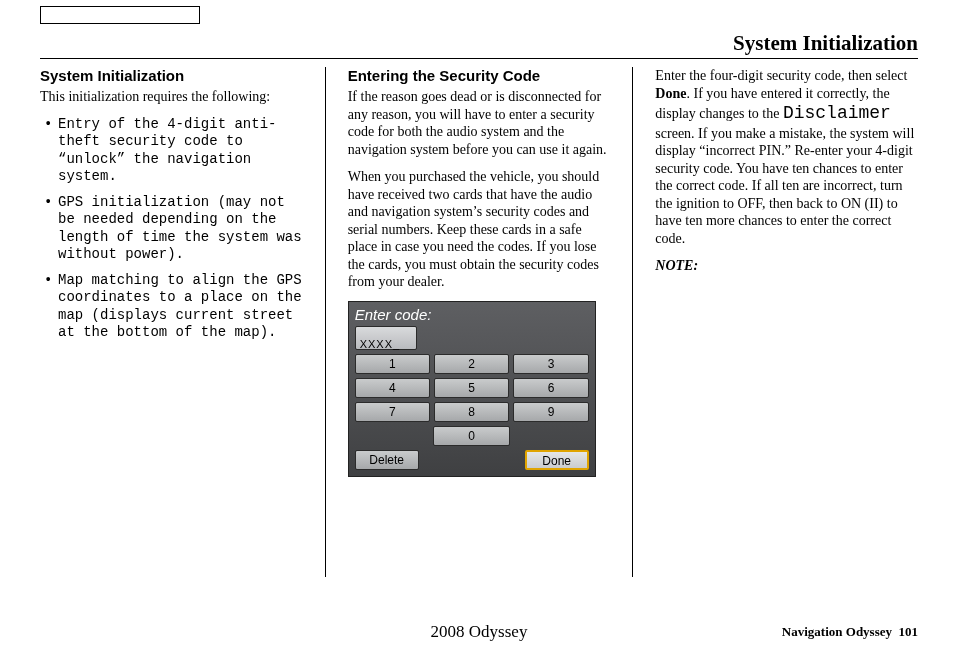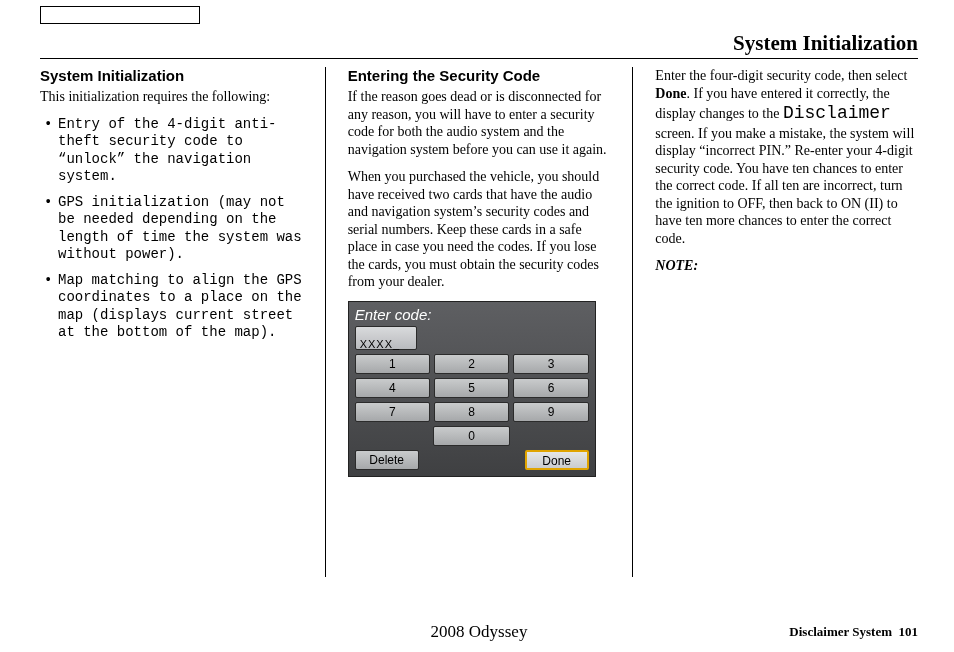--- a/index.html
+++ b/index.html
@@ -207,15 +207,15 @@
       </p>
       <p class="note-head">NOTE:</p>
     </div>
 
   </div>
 </div>
 
 <div class="footer">
   <div class="center">2008  Odyssey</div>
   <div class="right">
-    <span class="label">Disclaimer System</span>&nbsp;&nbsp;<span class="num">101</span>
+    <span class="label">Navigation Odyssey</span>&nbsp;&nbsp;<span class="num">101</span>
   </div>
 </div>
 
 </body></html>

